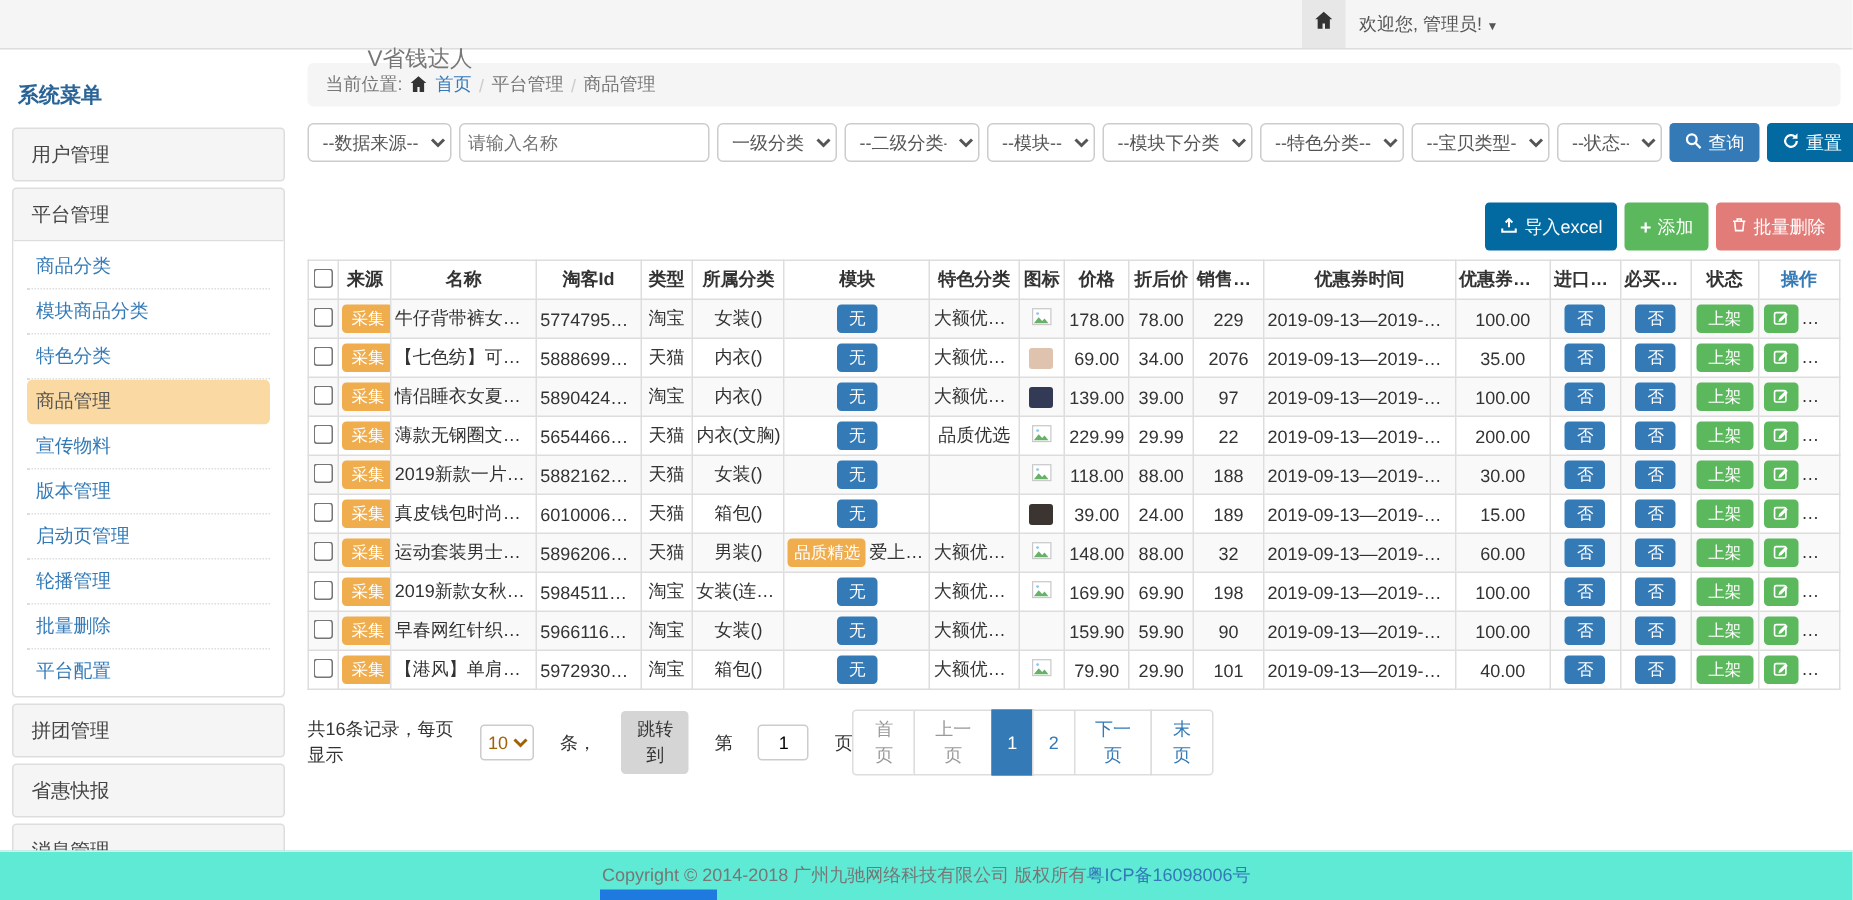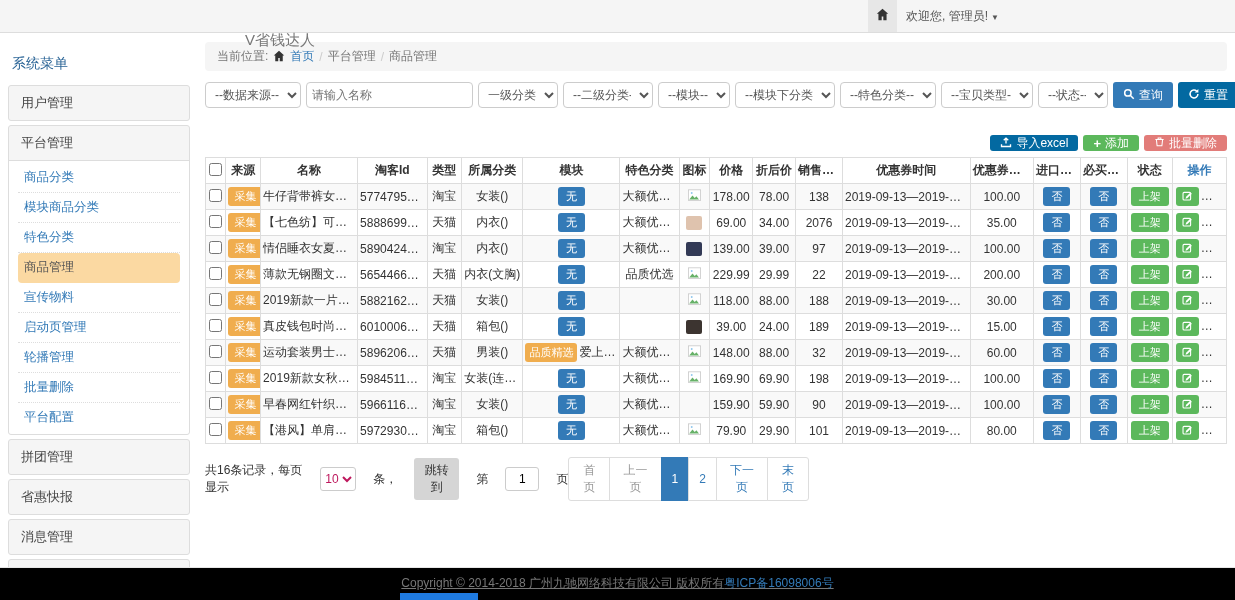--- a/index.html
+++ b/index.html
@@ -11,21 +11,21 @@
   .topbar { position:absolute; top:0; left:0; width:1235px; height:33px;
     background:#f5f5f5; border-bottom:1px solid #ddd; z-index:10; }
   .brand { position:absolute; left:245px; top:0; line-height:33px; color:#777; font-size:15px;margin-top:23px; }
   .home-box { position:absolute; left:868px; top:0; width:29px; height:32px; background:#e7e7e7;
     display:flex; align-items:center; justify-content:center; color:#333; cursor:pointer; }
   .welcome { position:absolute; left:906px; top:0; line-height:33px; font-size:12px; color:#555; cursor:pointer; }
   .welcome .caret { font-size:8px; color:#555; margin-left:3px; }
 
   
   .sidebar { position:absolute; left:8px; top:55px; width:182px; font-size:13px; z-index:1; }
-  .sidebar-title { color:#2a6496; font-weight:normal; font-size:14px; margin:0 0 12px 4px; }
+  .sidebar-title { color:#2a6496; font-weight:bold; font-size:14px; margin:0 0 12px 4px; }
   .panel { border:1px solid #ddd; border-radius:3px; margin-bottom:4px; background:#f5f5f5; }
   .panel-heading { padding:8px 12px; color:#444; cursor:pointer; font-size:13px; }
   .panel-body { background:#fff; border-top:1px solid #ddd; padding:2px 9px; border-radius:0 0 3px 3px; }
   .submenu-link { display:block; padding:6px 6px; color:#337ab7; border-bottom:1px dotted #ddd;
     font-size:12.5px; cursor:pointer; }
   .panel-body .submenu-link:last-child { border-bottom:none; }
   .submenu-link.active { background:#fbd9a2; border-radius:4px; color:#555; border-bottom:1px solid transparent; }
 
   
   .main { position:absolute; left:205px; top:42px; width:1022px; z-index:1; }
@@ -41,21 +41,21 @@
     color:#555; font-size:12px; background:#fff; padding:2px 5px; }
   .btn { display:inline-flex; align-items:center; gap:4px; border:none; border-radius:3px;
     color:#fff; font-size:12px; padding:0 10px; height:26px; cursor:pointer; white-space:nowrap; }
   .btn-primary { background:#337ab7; }
   .btn-info    { background:#0369a1; }
   .btn-success { background:#5cb85c; }
   .btn-danger-light { background:#e27c79; }
   .plus-glyph { font-size:13px; font-weight:bold; }
 
   .toolbar { margin-top:27px; display:flex; justify-content:flex-end; gap:5px; }
-  .toolbar .btn { height:16px;text-align:right; }
+  .toolbar .btn { height:32px;text-align:right; }
 
   
   .table-wrap { margin-top:6px; }
   table { width:100%; border-collapse:collapse; table-layout:fixed; font-size:12px; color:#333;padding-left:28px; }
   th, td { border:1px solid #ddd; padding:3px 2px; text-align:center; vertical-align:middle;
     overflow:hidden; white-space:nowrap; text-overflow:ellipsis; height:26px; }
   thead th { font-weight:bold; padding:4px 2px; background:#fff; }
   thead th.col-actions { color:#337ab7;margin-top:32px; }
   tbody tr:nth-child(odd) { background:#f9f9f9; }
   .badge-source { background:#f0ad4e; color:#fff; border-radius:3px; padding:2px 6px; font-size:11px; display:inline-block; }
@@ -67,34 +67,34 @@
   .action-btn { width:23px; height:19px; border:none; border-radius:3px; display:inline-flex;
     align-items:center; justify-content:center; cursor:pointer; margin:0 1px; vertical-align:middle; }
   .action-edit { background:#5cb85c; }
   .action-del  { background:#d9534f; }
   .thumb { width:16px; height:14px; border-radius:2px; margin:0 auto; }
 
   
   .pagination-row { display:flex; justify-content:space-between; align-items:center; margin-top:13px;
     font-size:12px; color:#333; }
   .pg-left { display:flex; align-items:center; gap:17px; }
-  .pg-left select { height:24px; border:1px solid #ccc; border-radius:3px; font-size:12px; color:#be185d; background:#fff; }
+  .pg-left select { height:24px; border:1px solid #ccc; border-radius:3px; font-size:12px; color:#a16207; background:#fff; }
   .jump-btn { background:#d5d5d5; border:none; border-radius:3px; padding:4px 8px; font-size:12px; color:#333; cursor:pointer; }
   .page-input { width:34px; height:24px; border:1px solid #ccc; border-radius:3px; text-align:center; font-size:12px; }
   .pager { display:flex; margin-right:418px; }
   .pg { border:1px solid #ddd; background:#fff; padding:4px 10px; font-size:12px; margin-left:-1px;
     color:#337ab7; cursor:pointer; }
   .pg:first-child { border-radius:3px 0 0 3px; margin-left:0; }
   .pg:last-child { border-radius:0 3px 3px 0; }
   .pg.disabled { color:#999; }
   .pg.active { background:#337ab7; color:#fff; border-color:#337ab7; }
 
   
-  .footer { position:absolute; left:0; top:567px; width:1235px; height:33px; background:#000000;
-    border-top:1px solid #e7e7e7; z-index:5; text-align:center; font-size:12px; color:#777; line-height:30px;text-decoration:underline; }
+  .footer { position:absolute; left:0; top:567px; width:1235px; height:33px; background:#5eead4;
+    border-top:1px solid #e7e7e7; z-index:5; text-align:center; font-size:12px; color:#777; line-height:30px; }
   .footer a { color:#337ab7; }
   .blue-bar { position:absolute; left:400px; top:593px; width:78px; height:7px; background:#1f7ae0; z-index:6; }
 </style>
 </head>
 <body>
 
 <div class="topbar">
   <div class="brand">V省钱达人</div>
   <div class="home-box">
     <span>
@@ -115,20 +115,21 @@
         <div class="panel-heading">用户管理</div>
       </div>
       <div class="panel">
         <div class="panel-heading">平台管理</div>
         <div class="panel-body">
           <a class="submenu-link">商品分类</a>
           <a class="submenu-link">模块商品分类</a>
           <a class="submenu-link">特色分类</a>
           <a class="submenu-link active">商品管理</a>
           <a class="submenu-link">宣传物料</a>
+          <a class="submenu-link">版本管理</a>
           <a class="submenu-link">启动页管理</a>
           <a class="submenu-link">轮播管理</a>
           <a class="submenu-link">批量删除</a>
           <a class="submenu-link">平台配置</a>
         </div>
       </div>
       <div class="panel">
         <div class="panel-heading">拼团管理</div>
       </div>
       <div class="panel">
@@ -248,21 +249,21 @@
             <td>女装()</td>
             <td><span class="badge-module">无</span></td>
             <td>大额优惠券</td>
             <td><span><svg viewBox="0 0 16 16" width="15" height="13">
                   <rect x="0.5" y="1" width="15" height="13" fill="#fff" stroke="#c9c9c9"></rect>
                   <circle cx="4.6" cy="5" r="1.2" fill="#8fc7ee"></circle>
                   <path d="M1.5 13l4-5 2.8 3 2-2 3.2 4z" fill="#67b168"></path>
                 </svg></span></td>
             <td>178.00</td>
             <td>78.00</td>
-            <td>138</td>
+            <td>229</td>
             <td>2019-09-13—2019-09-17</td>
             <td>100.00</td>
             <td><span class="toggle-btn">否</span></td>
             <td><span class="toggle-btn">否</span></td>
             <td><span class="status-btn">上架</span></td>
             <td><button class="action-btn action-edit">
                 <span><svg viewBox="0 0 16 16" width="11" height="11">
                     <rect x="1.5" y="3.5" width="11" height="11" rx="1.5" fill="none" stroke="#fff" stroke-width="1.6"></rect>
                     <path d="M6 9.8l6.3-6.3 2 2L8 11.8l-2.8.8z" fill="#fff"></path>
                   </svg></span>
@@ -537,21 +538,21 @@
             <td>大额优惠券</td>
             <td><span><svg viewBox="0 0 16 16" width="15" height="13">
                   <rect x="0.5" y="1" width="15" height="13" fill="#fff" stroke="#c9c9c9"></rect>
                   <circle cx="4.6" cy="5" r="1.2" fill="#8fc7ee"></circle>
                   <path d="M1.5 13l4-5 2.8 3 2-2 3.2 4z" fill="#67b168"></path>
                 </svg></span></td>
             <td>79.90</td>
             <td>29.90</td>
             <td>101</td>
             <td>2019-09-13—2019-09-18</td>
-            <td>80.00</td>
+            <td>40.00</td>
             <td><span class="toggle-btn">否</span></td>
             <td><span class="toggle-btn">否</span></td>
             <td><span class="status-btn">上架</span></td>
             <td><button class="action-btn action-edit">
                 <span><svg viewBox="0 0 16 16" width="11" height="11">
                     <rect x="1.5" y="3.5" width="11" height="11" rx="1.5" fill="none" stroke="#fff" stroke-width="1.6"></rect>
                     <path d="M6 9.8l6.3-6.3 2 2L8 11.8l-2.8.8z" fill="#fff"></path>
                   </svg></span>
               </button><button class="action-btn action-del">
                 <span><svg viewBox="0 0 16 16" width="10" height="10">

